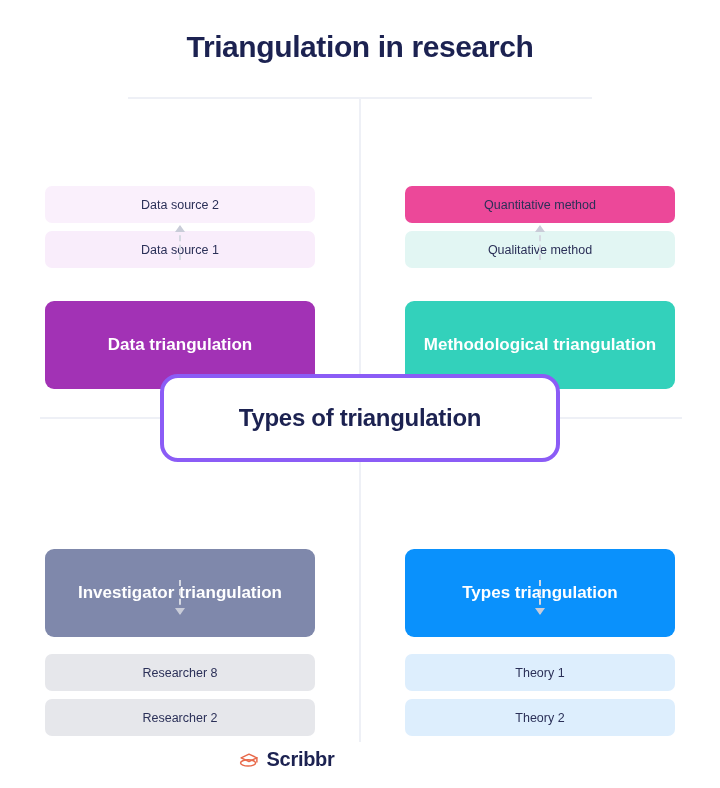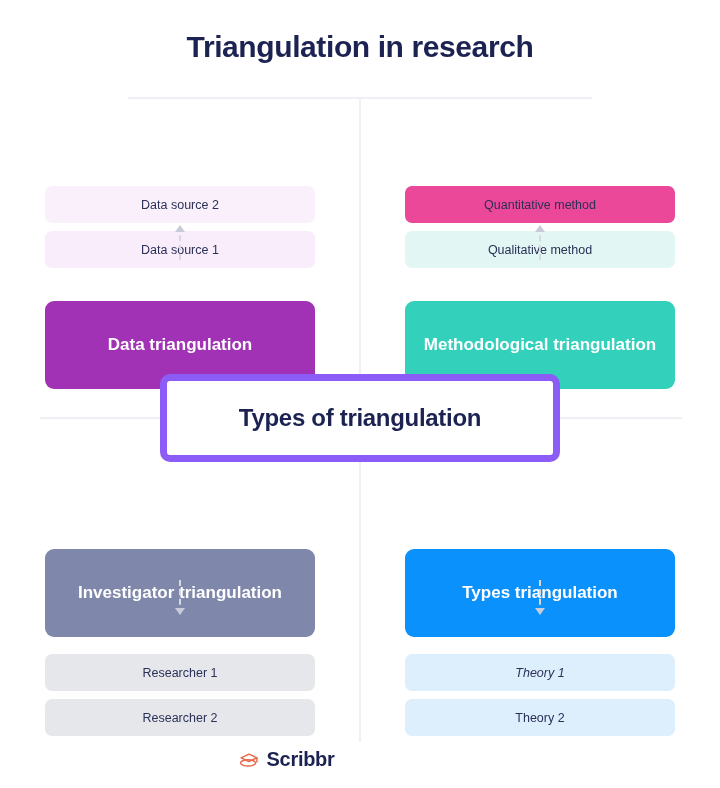--- a/index.html
+++ b/index.html
@@ -110,21 +110,21 @@
   .q2-src1 { top: 188px; background: #e2f6f3; }
   .q2-main { top: 258px; background: #33d1bb; }
 
   
   .q3-main { top: 506px; background: #7f88ab; }
   .q3-src1 { top: 611px; background: #e6e7eb; }
   .q3-src2 { top: 656px; background: #e6e7eb; }
 
   
   .q4-main { top: 506px; background: #0a91fc; }
-  .q4-src1 { top: 611px; background: #ddeefd; font-style: italic; }
+  .q4-src1 { top: 611px; background: #ddeefd; }
   .q4-src2 { top: 656px; background: #ddeefd; }
 
   
   .arrow {
     position: absolute;
     width: 14px;
     height: 34px;
   }
   .arrow .stem {
     position: absolute;
@@ -155,22 +155,22 @@
   .arrow-q4 { left: 533px; top: 580px; }
 
   
   .center-card {
     position: absolute;
     left: 160px;
     top: 374px;
     width: 400px;
     height: 88px;
     background: #ffffff;
-    border: 7px solid #8b5cf6;
-    border-radius: 10px;
+    border: 4px solid #8b5cf6;
+    border-radius: 18px;
     display: flex;
     align-items: center;
     justify-content: center;
     box-sizing: border-box;
   }
   .center-card-label {
     font-size: 24px;
     font-weight: bold;
     letter-spacing: -0.3px;
     color: #1c2251;
@@ -225,21 +225,21 @@
     <span class="stem"></span>
     <span class="head"></span>
   </div>
   <div class="box main col-right q2-main">Methodological triangulation</div>
 
   <div class="box main col-left q3-main">Investigator triangulation</div>
   <div class="arrow down arrow-q3">
     <span class="stem"></span>
     <span class="head"></span>
   </div>
-  <div class="box small col-left q3-src1">Researcher 1</div>
+  <div class="box small col-left q3-src1">Researcher 8</div>
   <div class="box small col-left q3-src2">Researcher 2</div>
 
   <div class="box main col-right q4-main">Types triangulation</div>
   <div class="arrow down arrow-q4">
     <span class="stem"></span>
     <span class="head"></span>
   </div>
   <div class="box small col-right q4-src1">Theory 1</div>
   <div class="box small col-right q4-src2">Theory 2</div>
 

